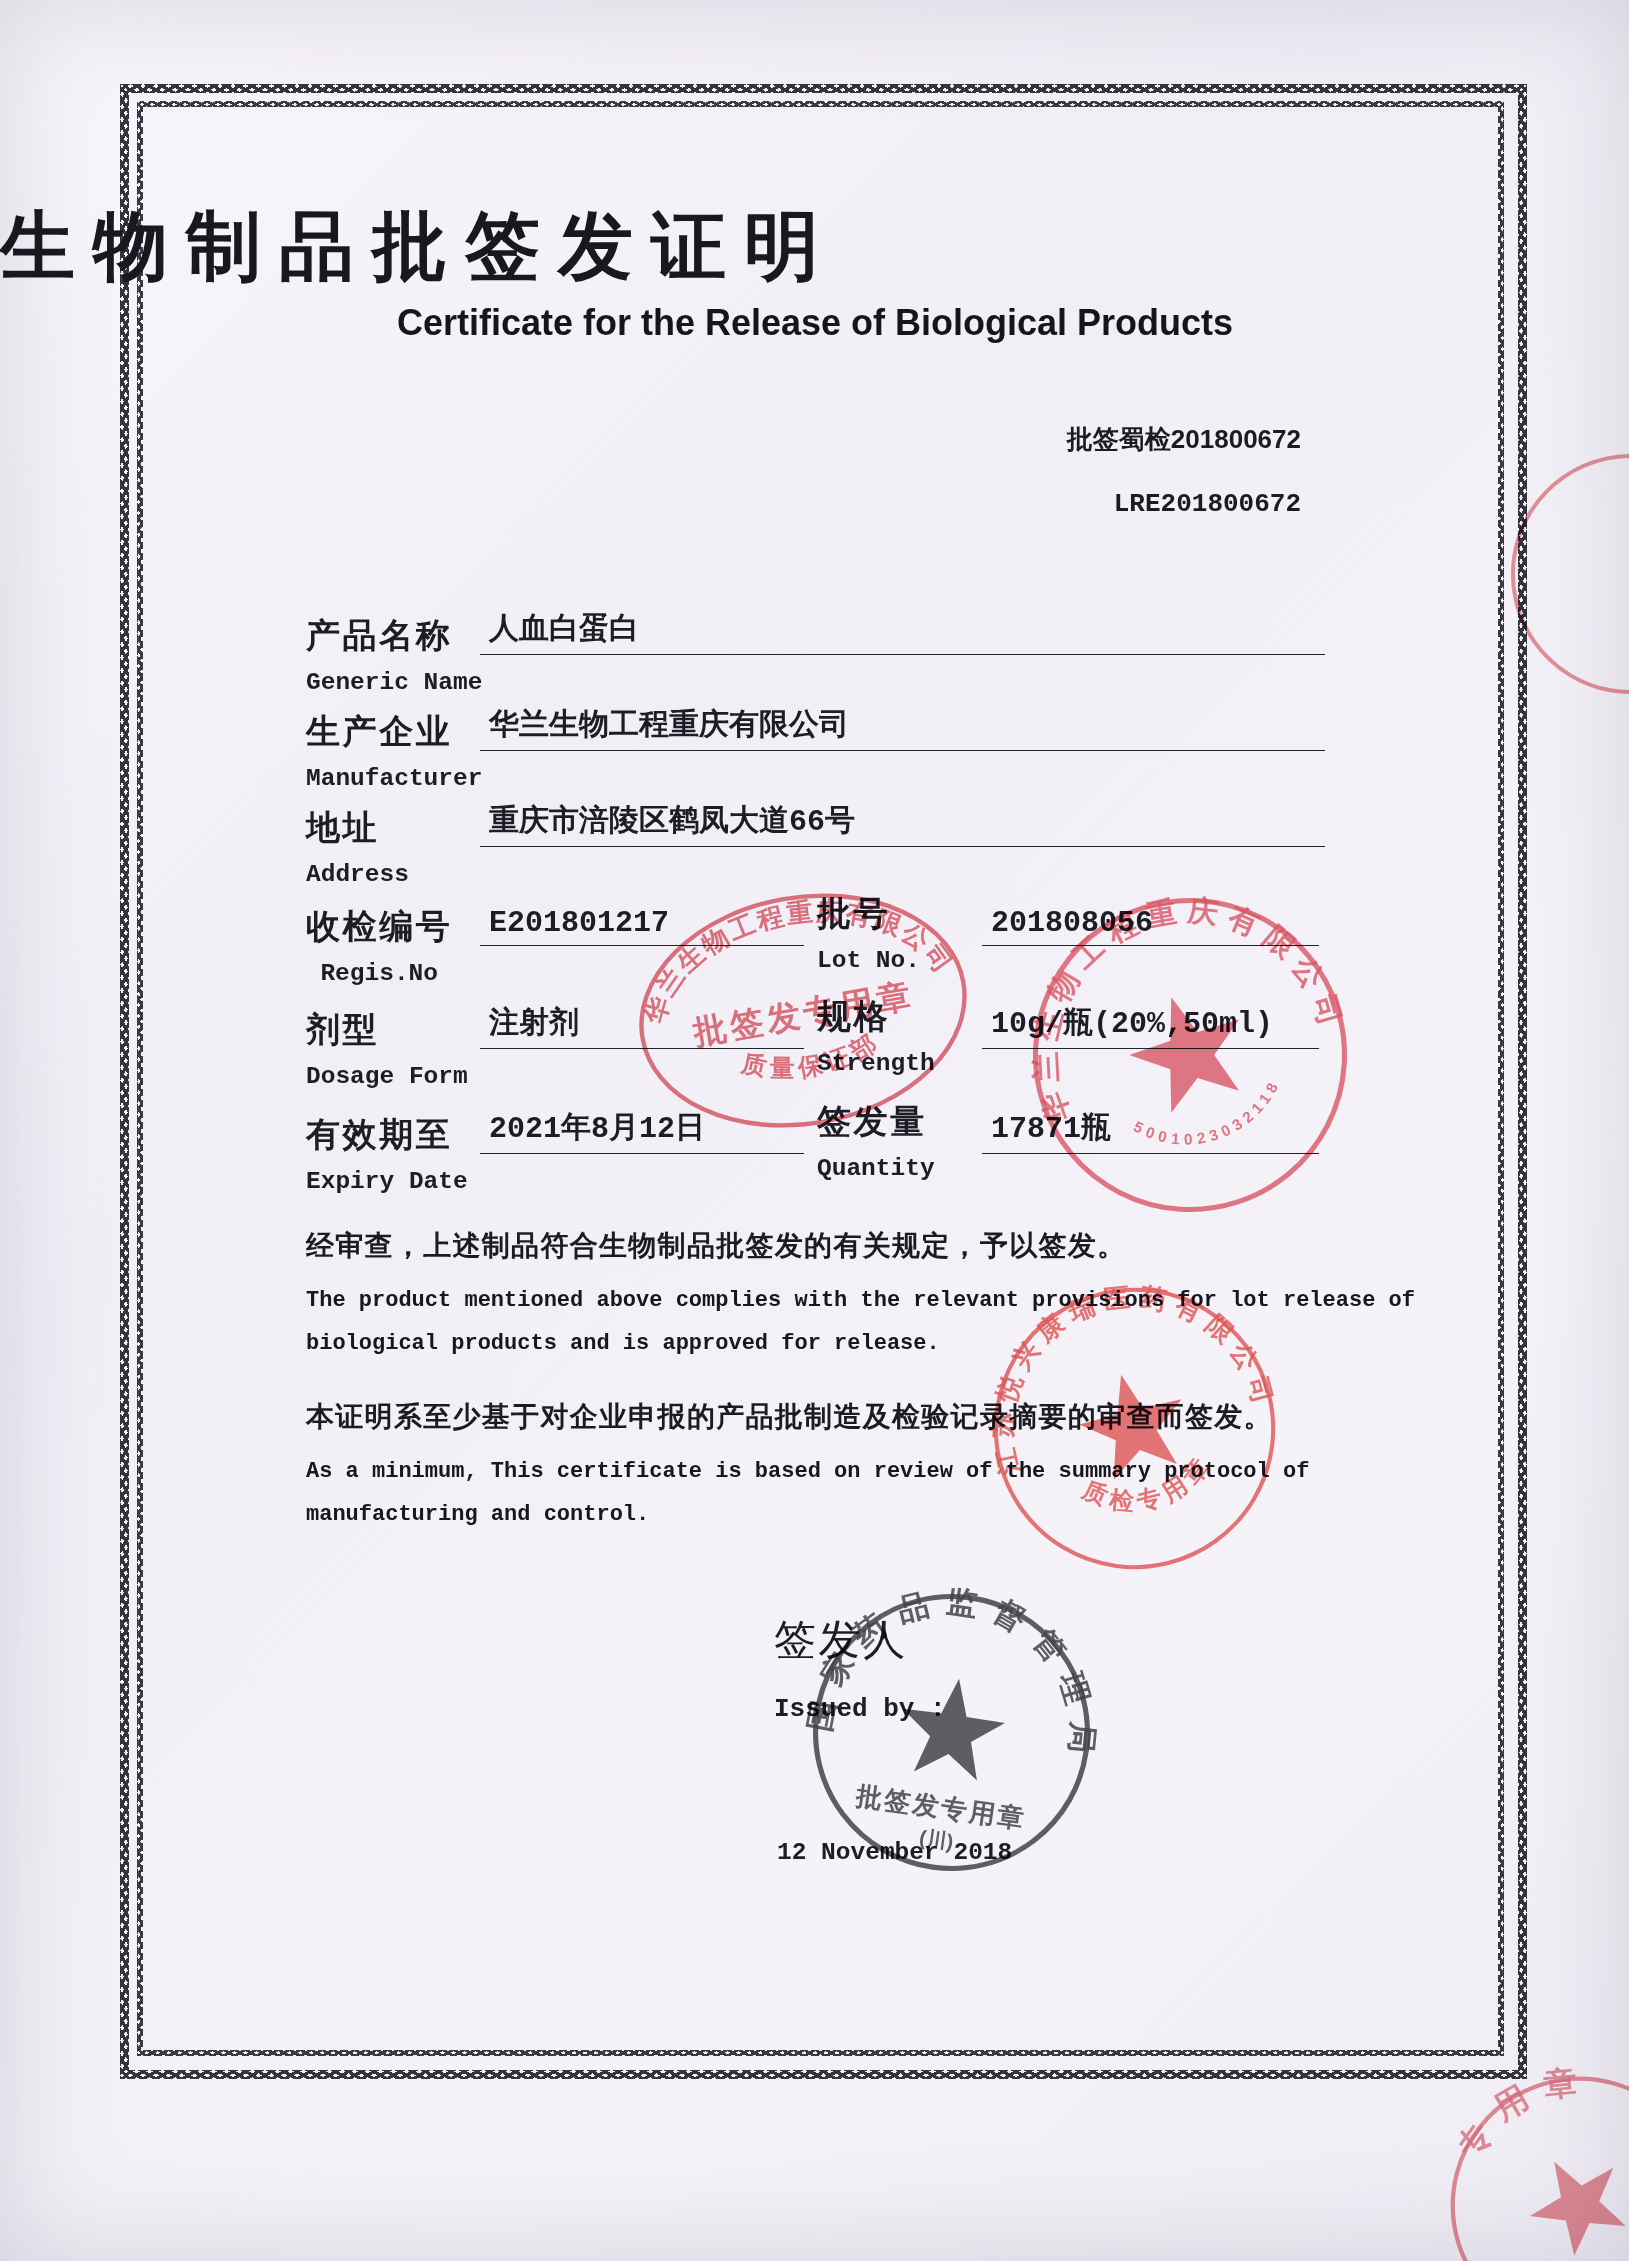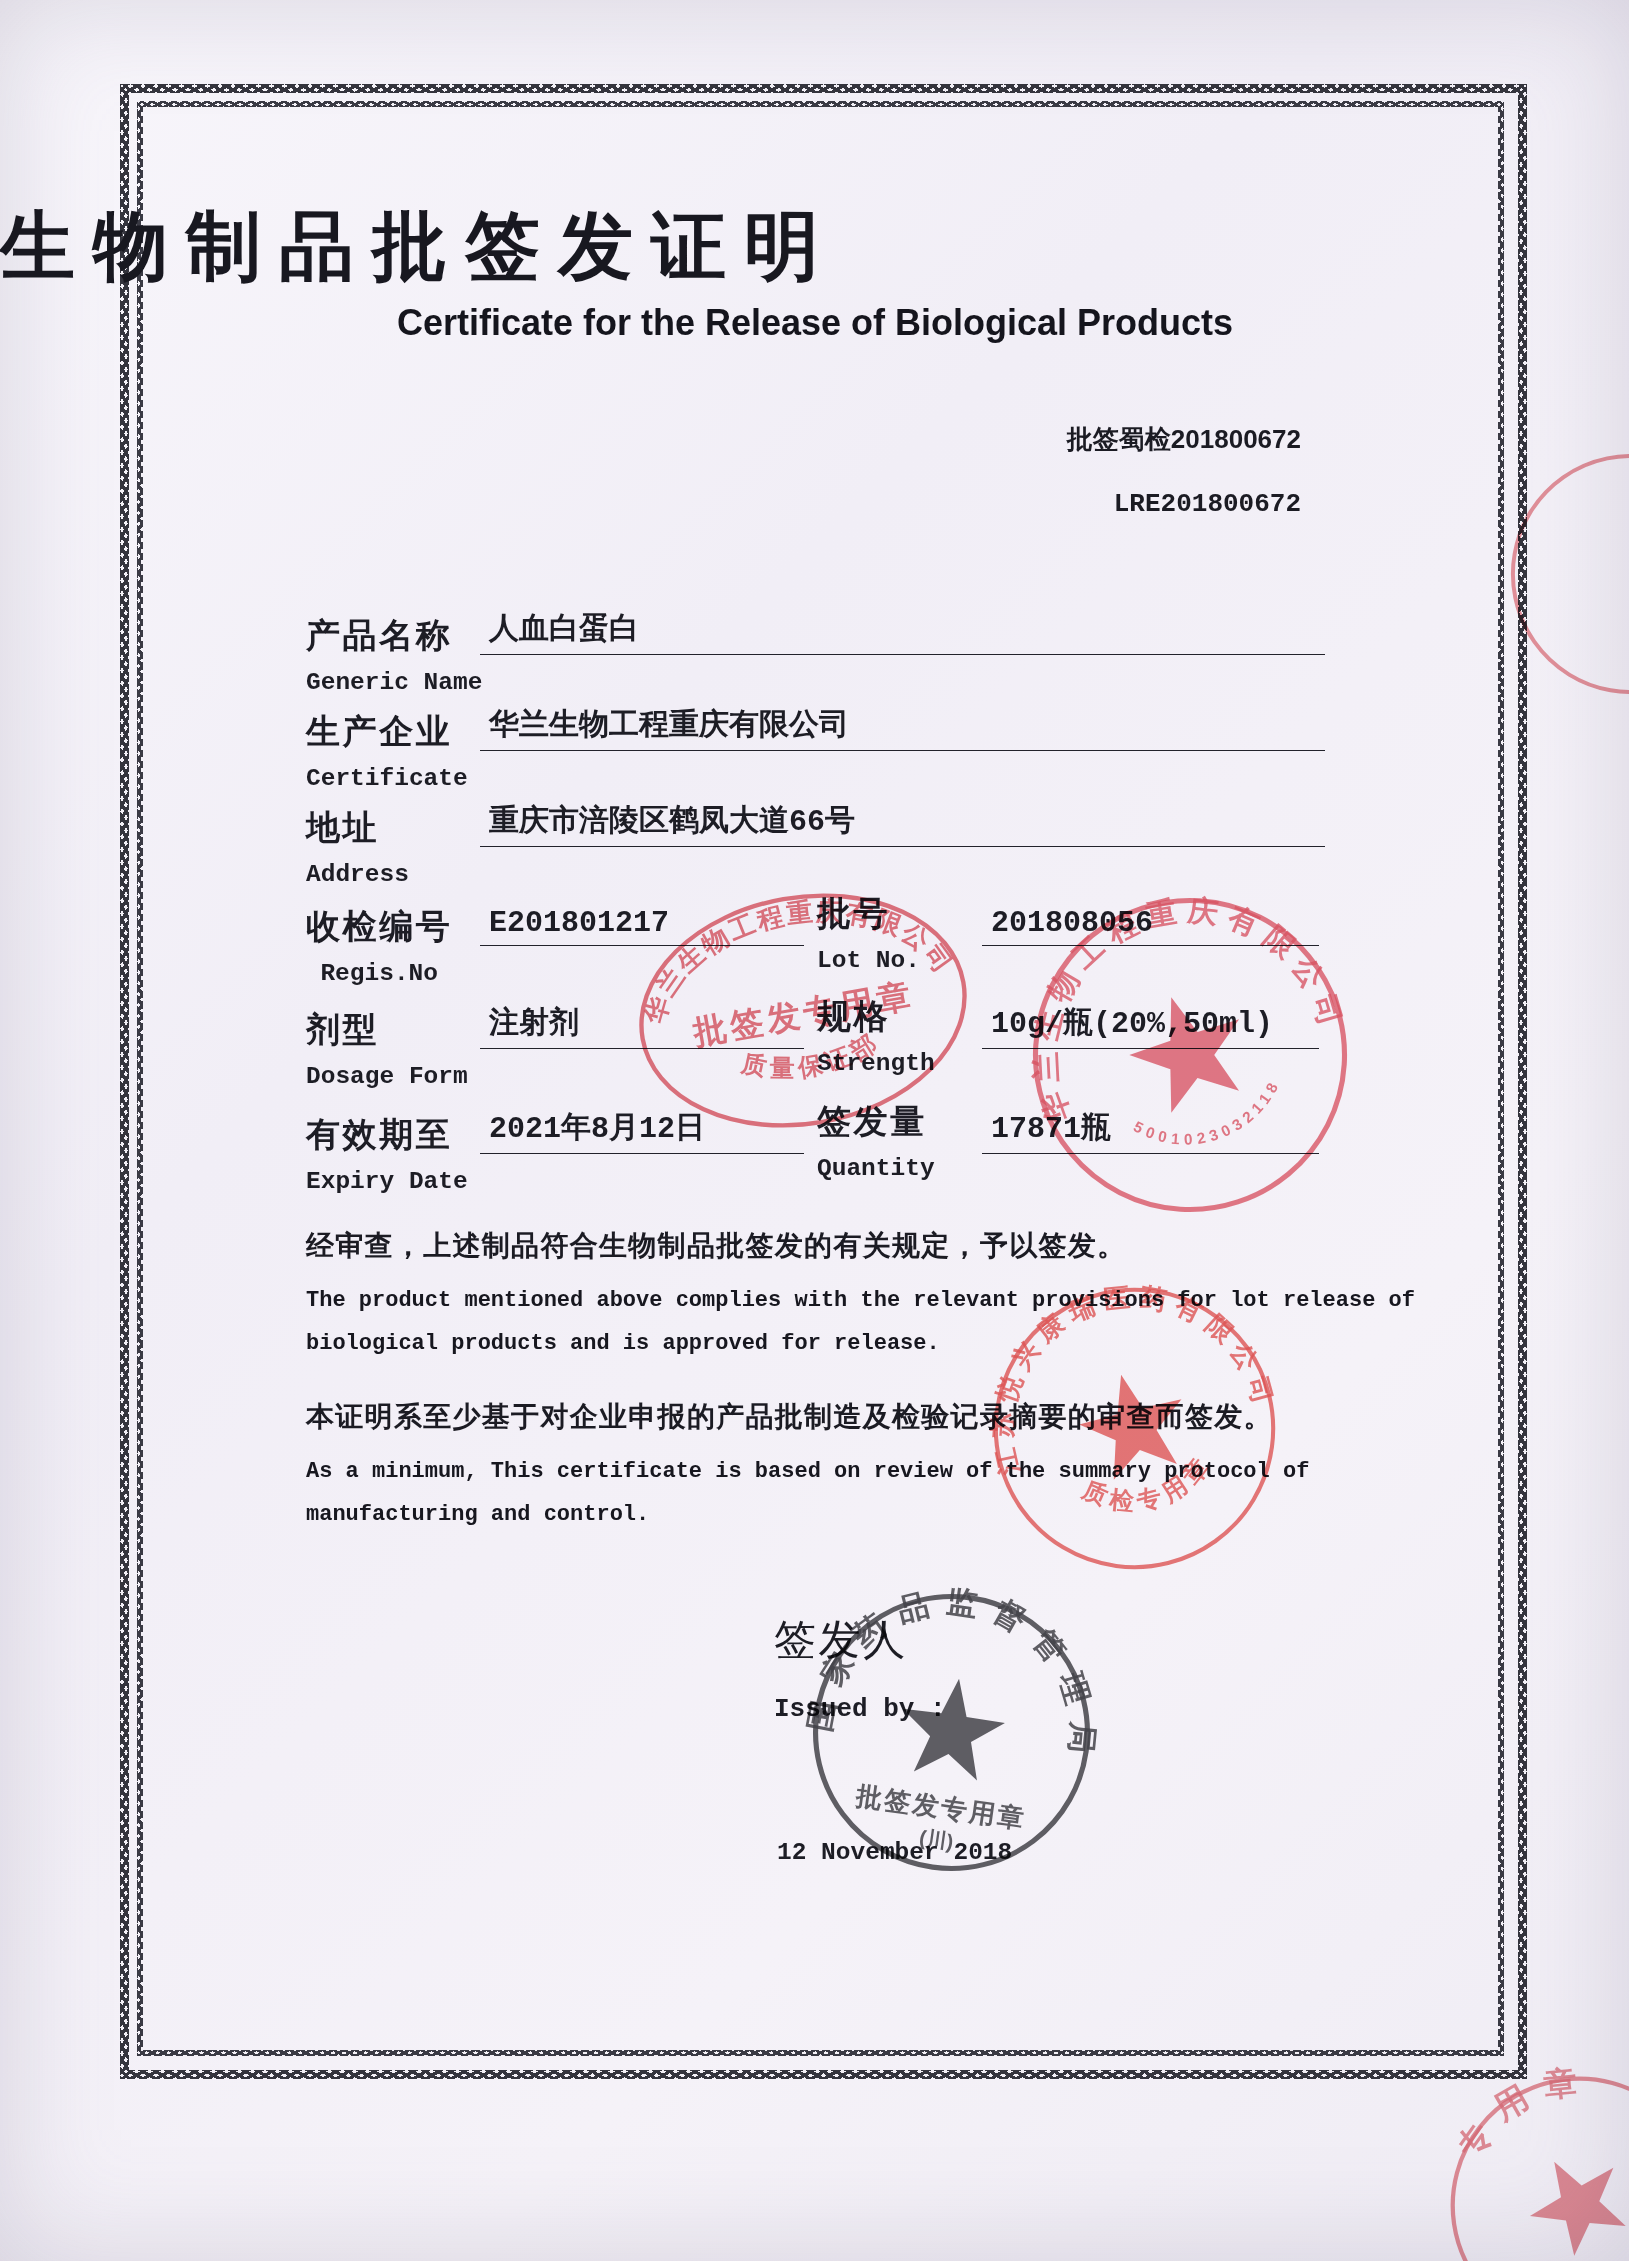--- a/index.html
+++ b/index.html
@@ -87,21 +87,21 @@
       <div class="en">Generic Name</div>
     </div>
     <div class="fval val1 w-long">
       <span>人血白蛋白</span>
     </div>
   </div>
 
   <div class="frow" style="top:709px">
     <div class="flab" style="left:306px">
       <div class="cn">生产企业</div>
-      <div class="en">Certificate</div>
+      <div class="en">Manufacturer</div>
     </div>
     <div class="fval val1 w-long">
       <span>华兰生物工程重庆有限公司</span>
     </div>
   </div>
 
   <div class="frow" style="top:805px">
     <div class="flab" style="left:306px">
       <div class="cn">地址</div>
       <div class="en">Address</div>

